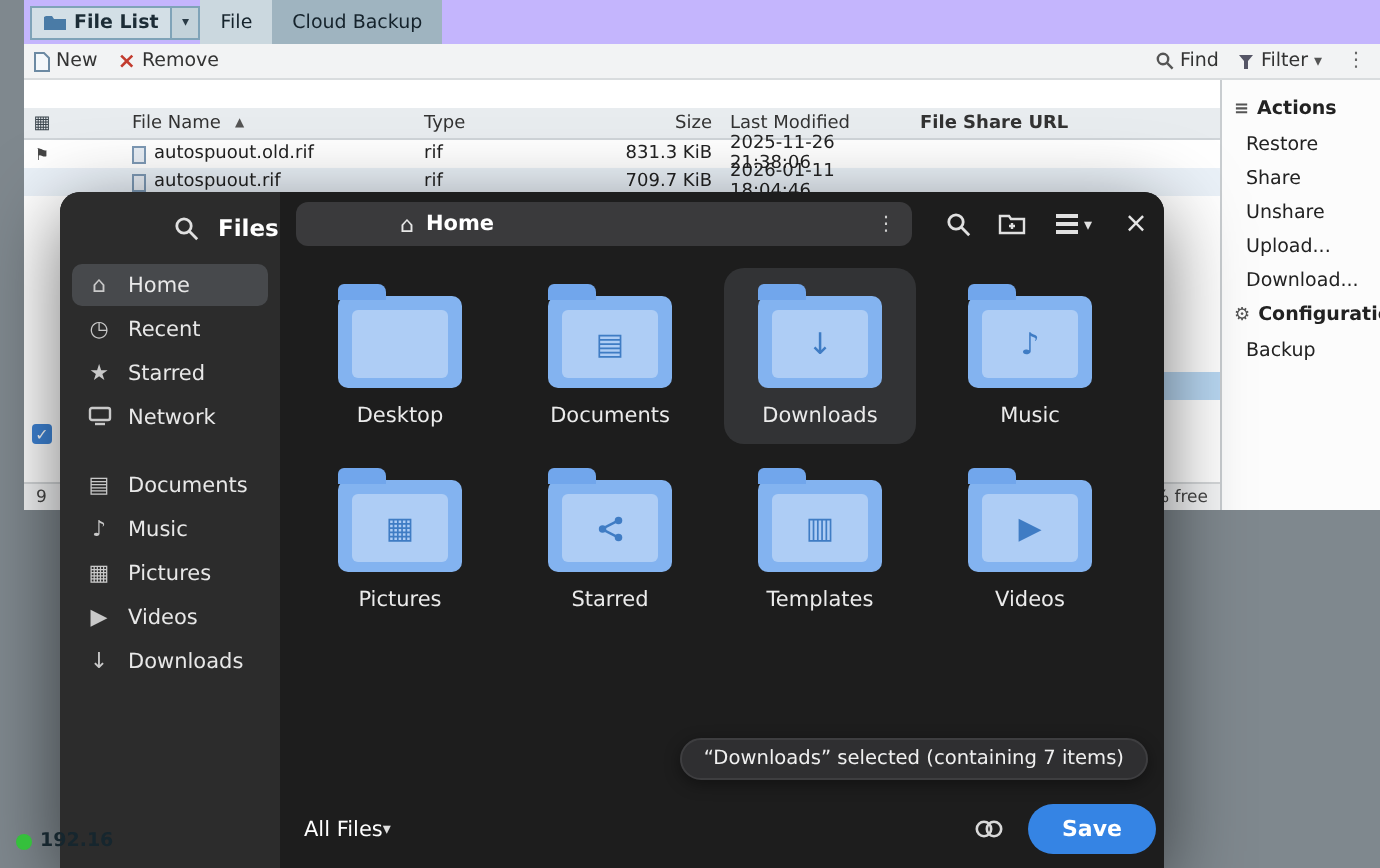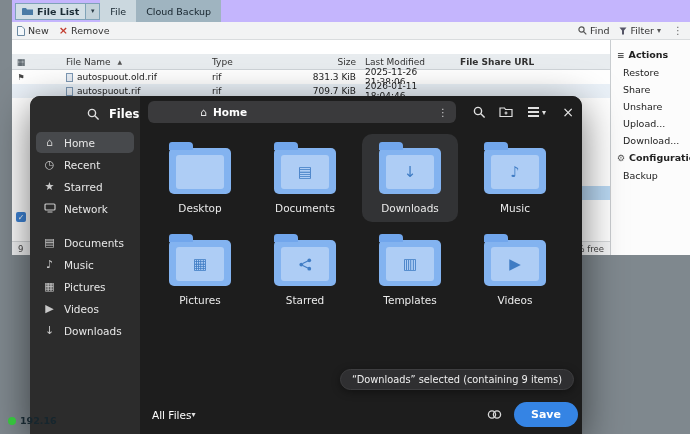--- a/index.html
+++ b/index.html
@@ -375,21 +375,21 @@
           <div class="folder">
               <div class="emblem">
                 <span class="eglyph">▶</span>
               </div>
             </div>
           <span class="flabel">Videos</span>
         </div>
       </div>
 
       <div class="toast">
-        <span>“Downloads” selected (containing 9 items)</span>
+        <span>“Downloads” selected (containing 7 items)</span>
       </div>
 
       <div class="dfooter">
         <button class="ffilter">
           <span>All Files</span>
           <span class="chev">▾</span>
         </button>
         <span class="f-spacer"></span>
         <button class="opt-btn">
           <svg width="15" height="11" viewBox="0 0 15 11">

